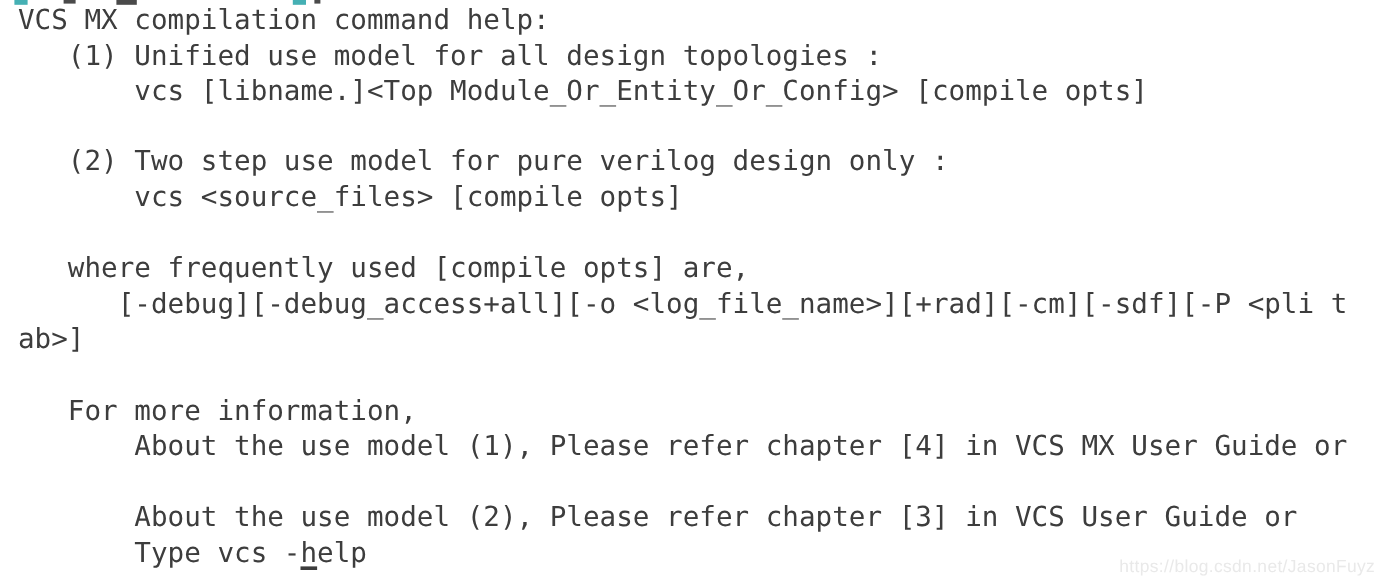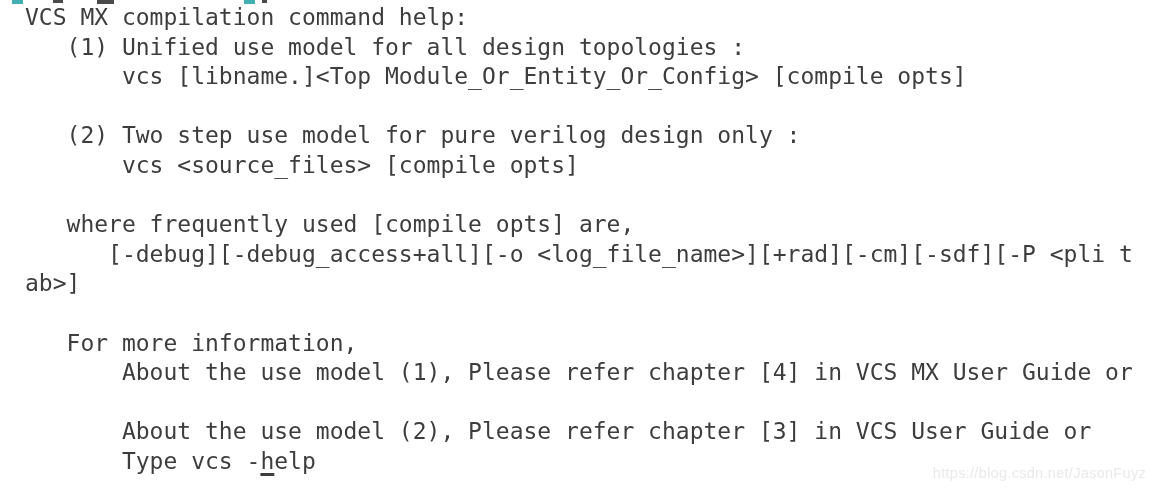--- a/index.html
+++ b/index.html
@@ -23,21 +23,21 @@
     width: 100%;
     height: 5px;
   }
   .sliver .frag {
     position: absolute;
     top: 0;
   }
   pre.term {
     position: absolute;
     top: 3px;
-    left: 25px;
+    left: 15px;
     margin: 0;
     font-family: "DejaVu Sans Mono", "Liberation Mono", monospace;
     font-size: 23px;
     line-height: 29.6px;
     white-space: pre;
     color: #3d3d3d;
   }
   pre.term .line {
     height: 29.6px;
   }

